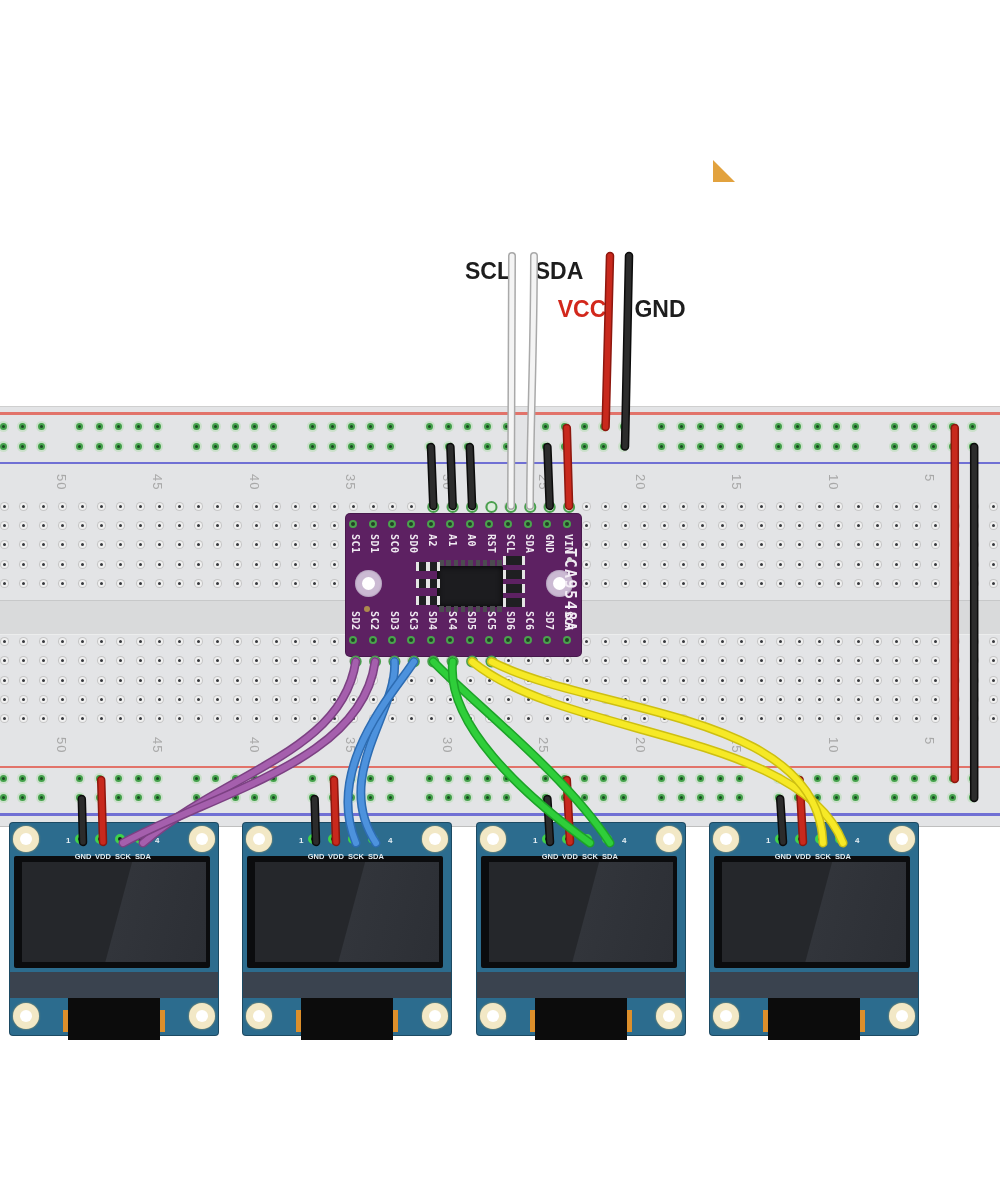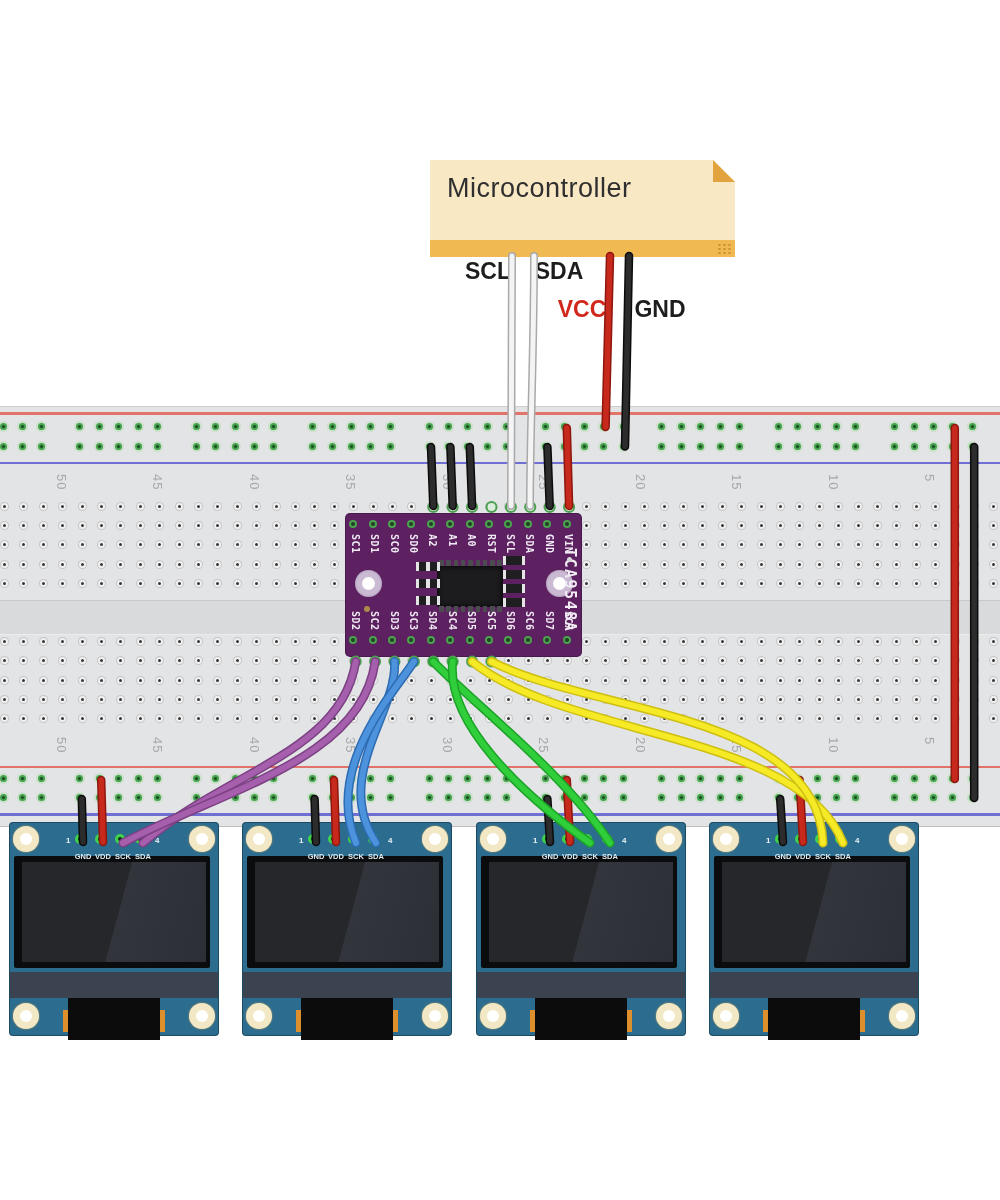--- a/index.html
+++ b/index.html
@@ -73,26 +73,20 @@
   .otab{top:187px;width:12px;height:22px;background:#dd8f2b;}
   .oflex{left:58px;top:175px;width:92px;height:42px;background:#0c0c0c;}
 
   #wire-svg{left:0;top:0;pointer-events:none;}
 </style>
 </head>
 <body>
 
 <div id="stage">
 
-  <div id="mcu">
-    <div id="mcu-title">Microcontroller</div>
-    <div id="mcu-strip">
-      <div id="mcu-dots"></div>
-    </div>
-  </div>
   <div id="mcu-fold" style="left:713px;top:160px;"></div>
 
   <span class="lbl" id="lbl-scl">SCL</span>
   <span class="lbl" id="lbl-sda">SDA</span>
   <span class="lbl" id="lbl-vcc">VCC</span>
   <span class="lbl" id="lbl-gnd">GND</span>
 
   <div id="breadboard">
     <div class="rline red" id="rl-tr"></div>
     <div class="rline blue" id="rl-tb"></div>

